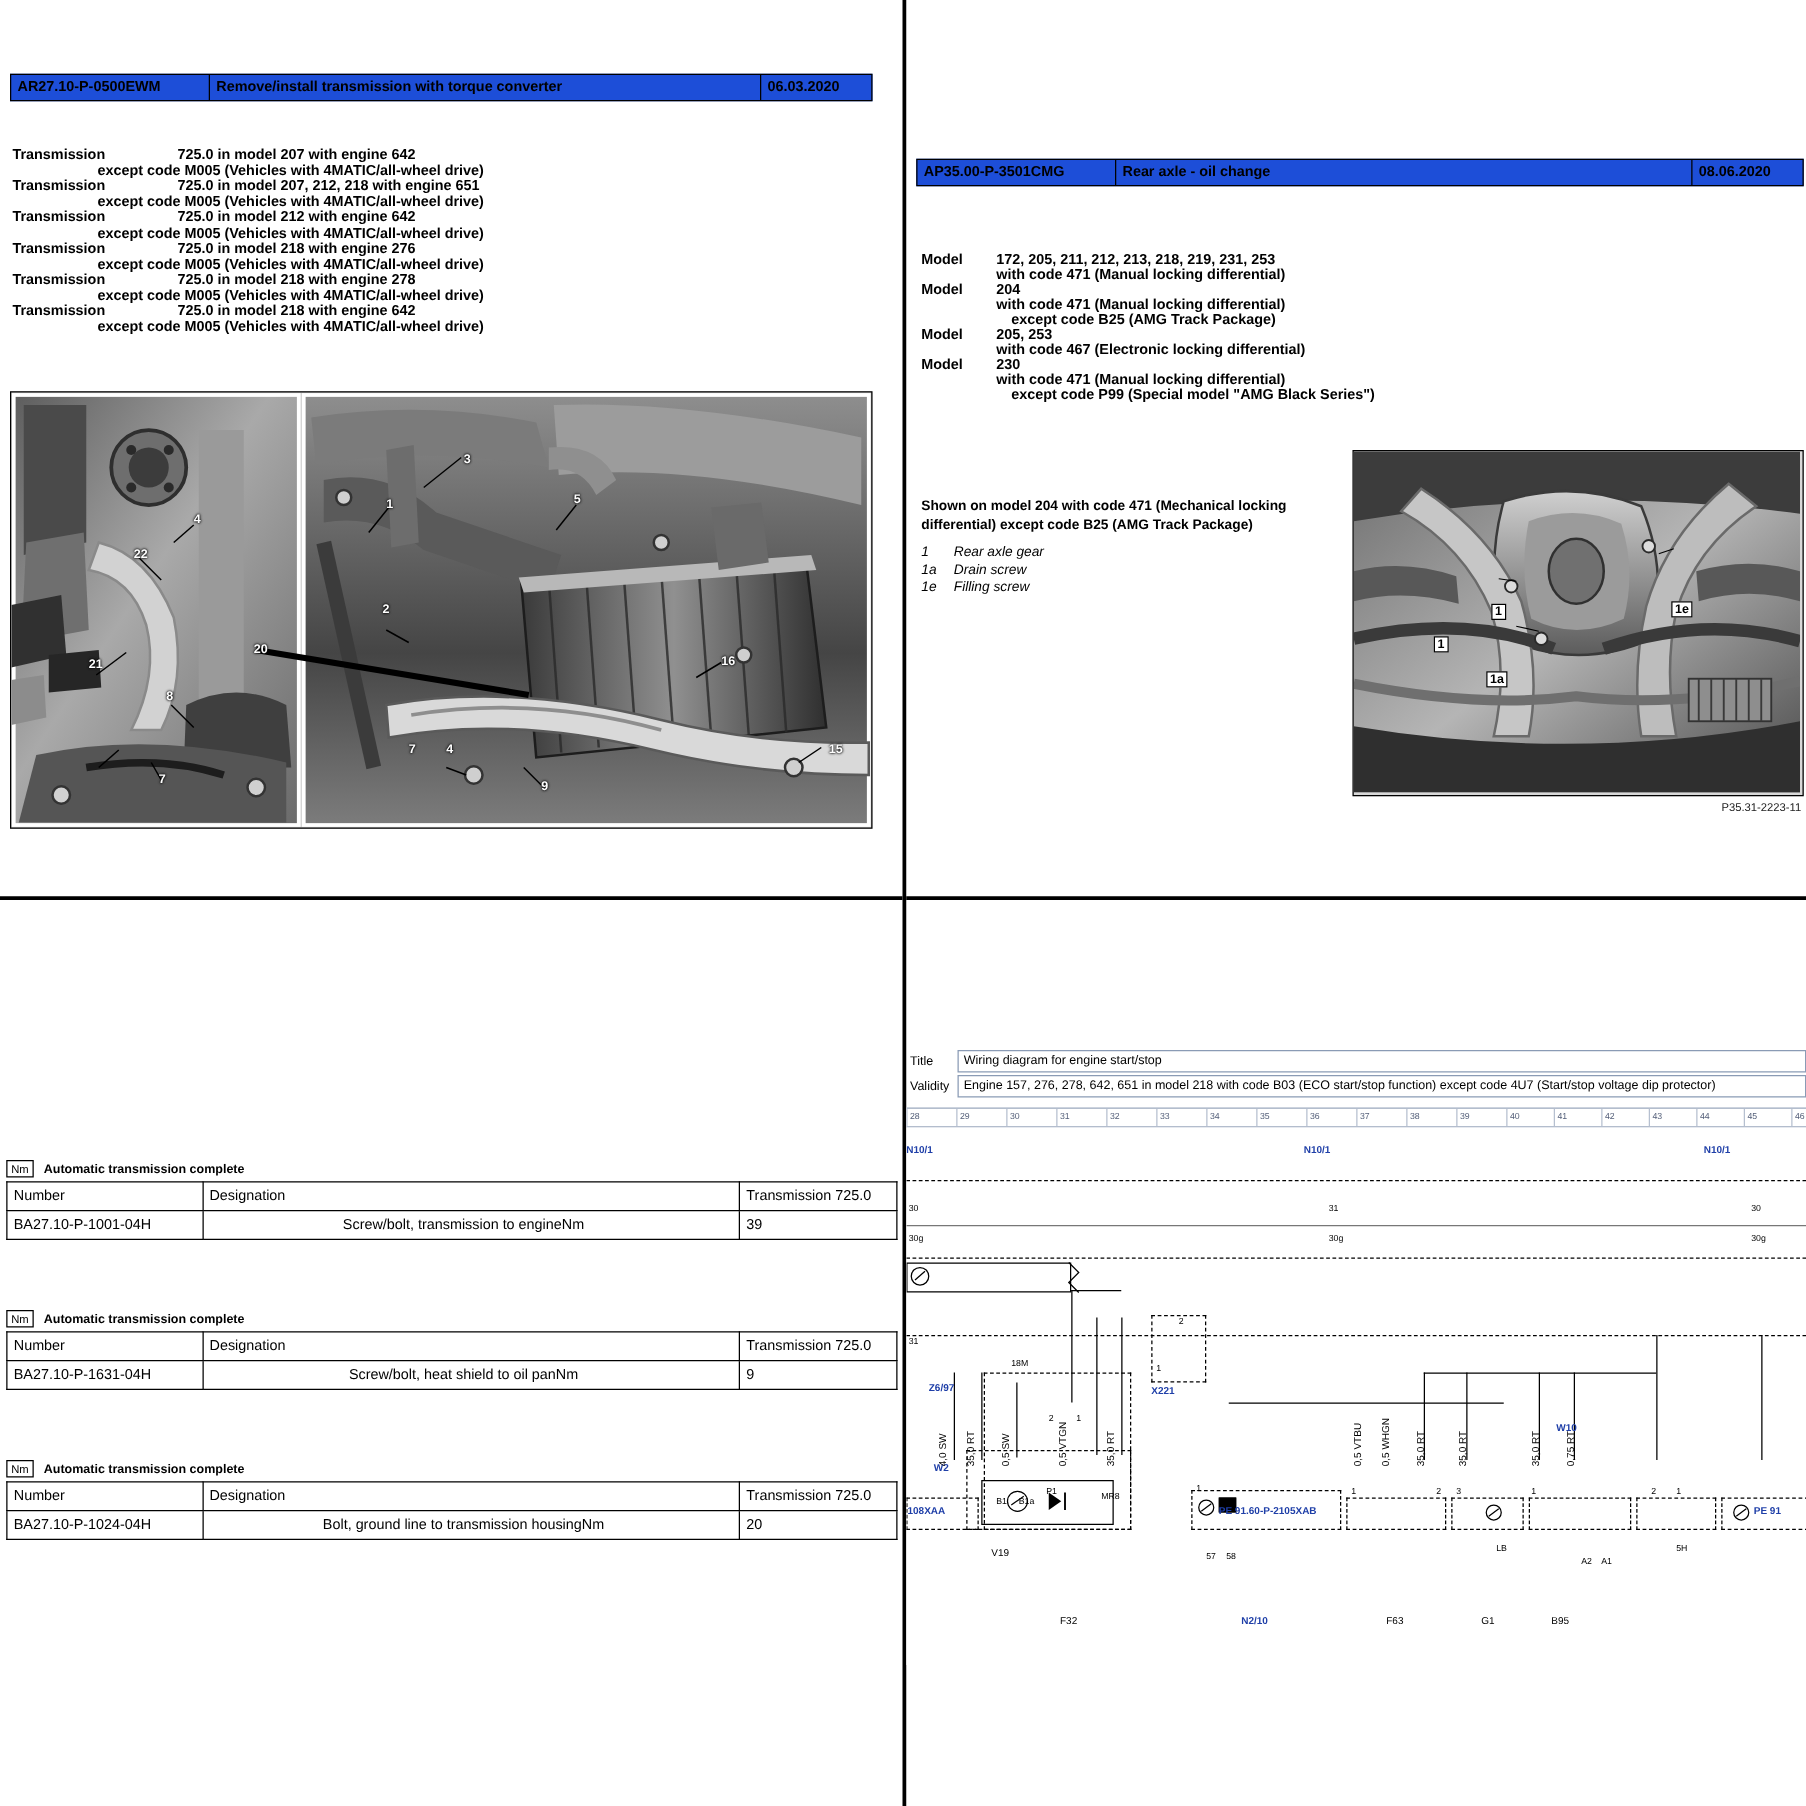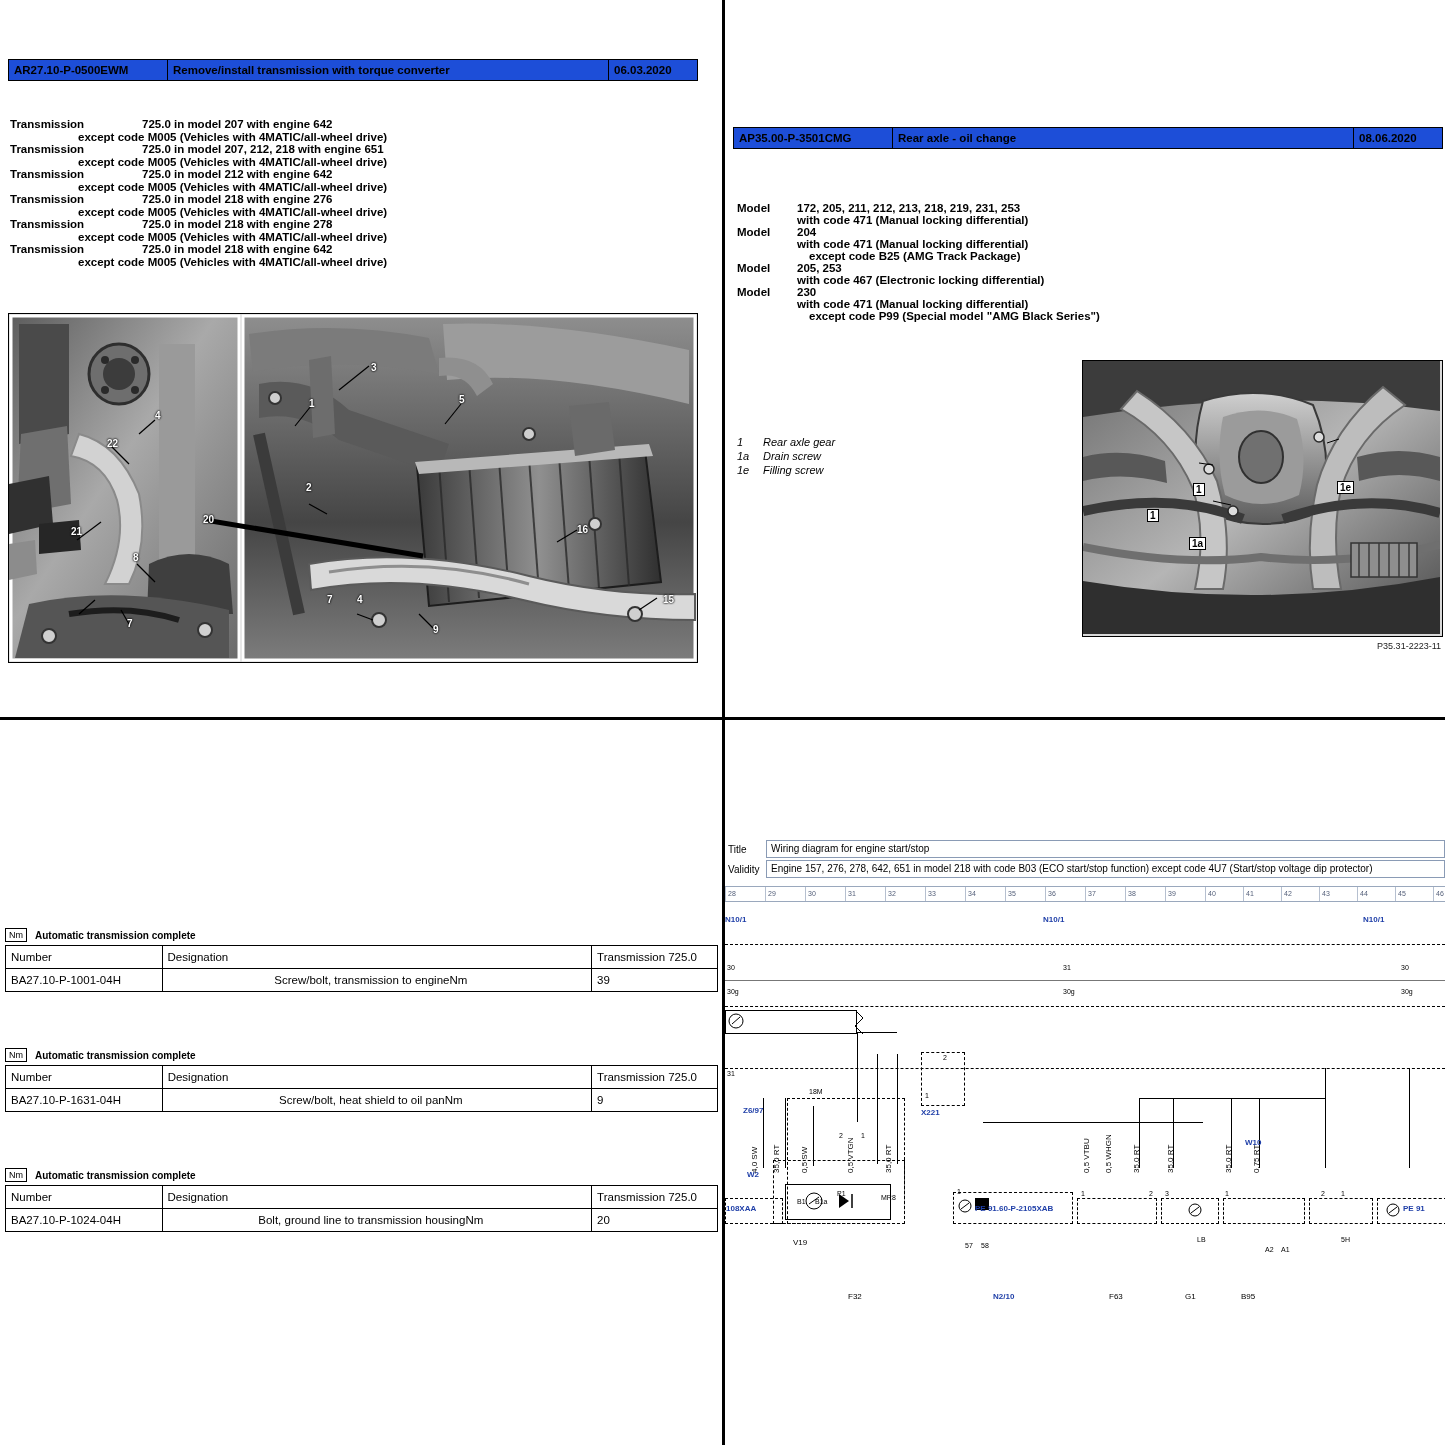--- a/index.html
+++ b/index.html
@@ -405,20 +405,21 @@
       <div class="model-sub">with code 467 (Electronic locking differential)</div>
 
       <div class="model-row">
         <div class="model-label">Model</div>
         <div class="model-value">230</div>
       </div>
       <div class="model-sub">with code 471 (Manual locking differential)</div>
       <div class="model-sub2">except code P99 (Special model "AMG Black Series")</div>
     </div>
 
+    <div class="shown-on" style="position:absolute; left:2px; top:354px;">Shown on model 204 with code 471 (Mechanical locking differential) except code B25 (AMG Track Package)</div>
 
     <div class="legend" style="position:absolute; left:2px; top:396px; width:260px;">
       <div class="legend-row">
         <div class="legend-key">1</div>
         <div>Rear axle gear</div>
       </div>
       <div class="legend-row">
         <div class="legend-key">1a</div>
         <div>Drain screw</div>
       </div>

